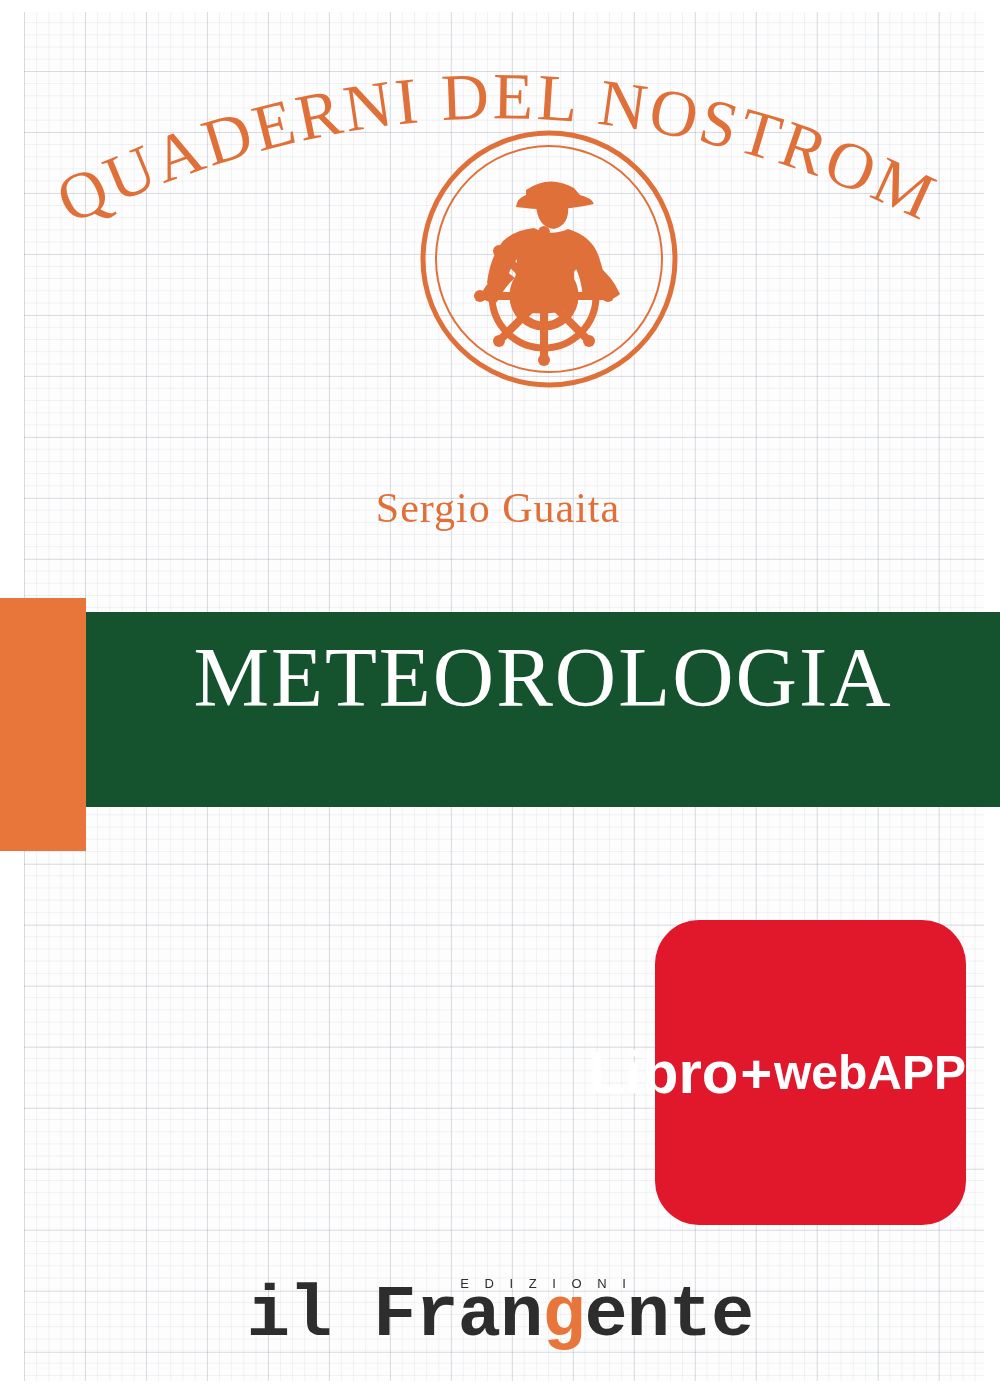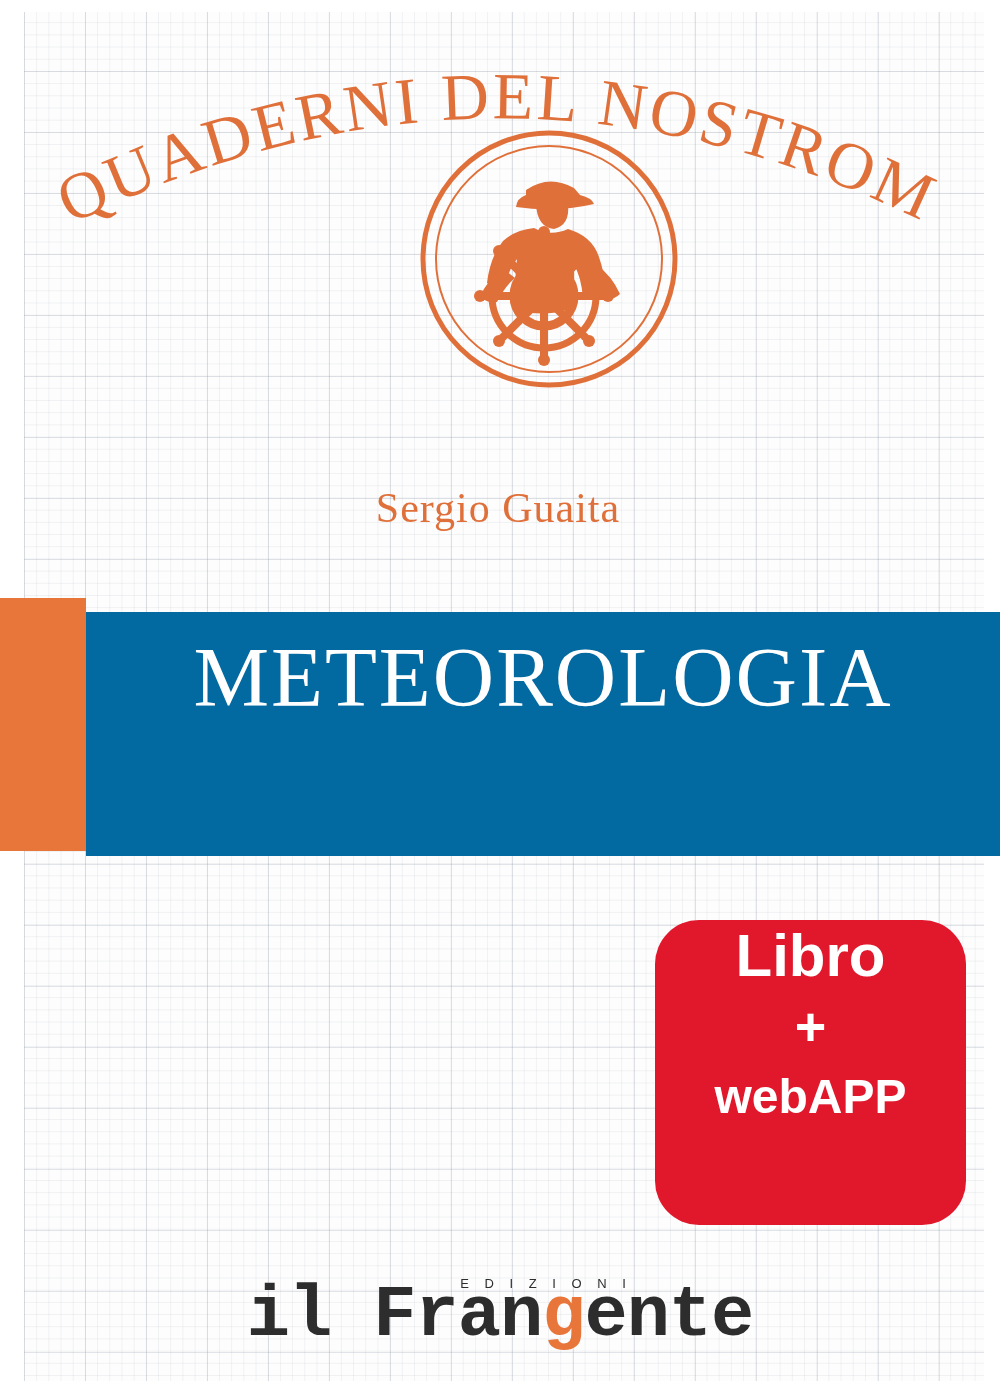--- a/index.html
+++ b/index.html
@@ -39,22 +39,22 @@
   .spine {
     position: absolute;
     left: 0; top: 598px;
     width: 86px; height: 253px;
     background: #e8763a;
   }
   
   .title-band {
     position: absolute;
     left: 86px; top: 612px;
-    width: 914px; height: 244px;
-    background: #0369a1;
+    width: 914px; height: 195px;
+    background: #14532d;
   }
   .title-band .band-text {
     position: absolute;
     left: 0; right: 0;
     top: 14px;
     text-align: center;
     color: #ffffff;
     font-family: "Liberation Serif", serif;
     font-size: 85px;
     line-height: 102px;
@@ -98,22 +98,22 @@
     position: absolute;
     left: 655px; top: 920px;
     width: 311px; height: 305px;
     background: #e1172b;
     border-radius: 44px;
     color: #ffffff;
     font-family: "Liberation Sans", sans-serif;
     font-weight: bold;
     text-align: center;
     display: flex;
-    flex-direction: column;
-    justify-content: flex-start;
+    flex-direction: row;
+    justify-content: flex-end;
     align-items: center;
     gap: 2px;
   }
   .badge .b-line1 { font-size: 60px; line-height: 72px; }
   .badge .b-line2 { font-size: 54px; line-height: 64px; }
   .badge .b-line3 { font-size: 48px; line-height: 74px; }
 
   
   .publisher {
     position: absolute;

